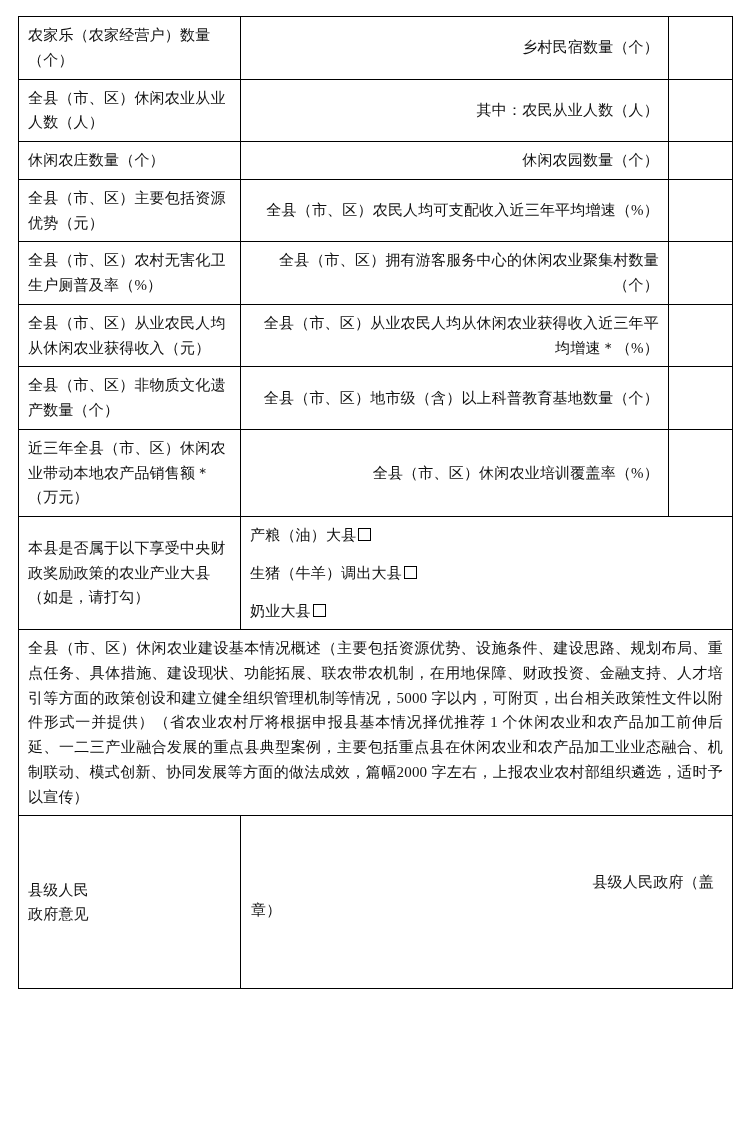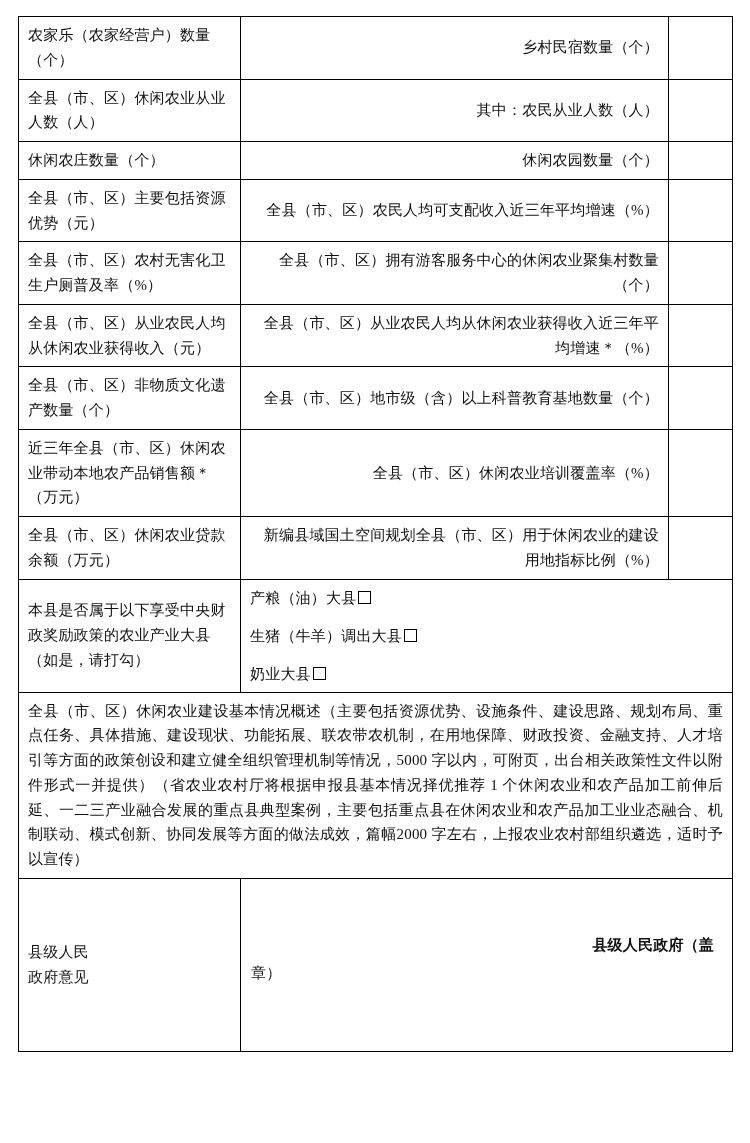--- a/index.html
+++ b/index.html
@@ -82,21 +82,20 @@
     height: 160px;
     padding: 0;
   }
   .seal-text {
     position: absolute;
     right: 18px;
     top: 52px;
     font-size: 15px;
     line-height: 1.9;
     text-align: right;
-    font-weight: bold;
   }
   .seal-text2 {
     position: absolute;
     left: 10px;
     top: 82px;
     font-size: 15px;
   }
 </style>
 </head>
 <body>
@@ -151,25 +150,20 @@
         <td class="label-mid">全县（市、区）地市级（含）以上科普教育基地数量（个）</td>
         <td class="value-cell"></td>
       </tr>
 
       <tr>
         <td class="label-left">近三年全县（市、区）休闲农业带动本地农产品销售额＊（万元）</td>
         <td class="label-mid">全县（市、区）休闲农业培训覆盖率（%）</td>
         <td class="value-cell"></td>
       </tr>
 
-      <tr>
-        <td class="label-left">全县（市、区）休闲农业贷款余额（万元）</td>
-        <td class="label-mid">新编县域国土空间规划全县（市、区）用于休闲农业的建设用地指标比例（%）</td>
-        <td class="value-cell"></td>
-      </tr>
 
       <tr>
         <td class="label-left tall-check">本县是否属于以下享受中央财政奖励政策的农业产业大县（如是，请打勾）</td>
         <td class="tall-check" colspan="2">
           <div class="checkline">
             <span>产粮（油）大县</span><span class="checkbox"></span>
           </div>
           <div class="checkline">
             <span>生猪（牛羊）调出大县</span><span class="checkbox"></span>
           </div>

